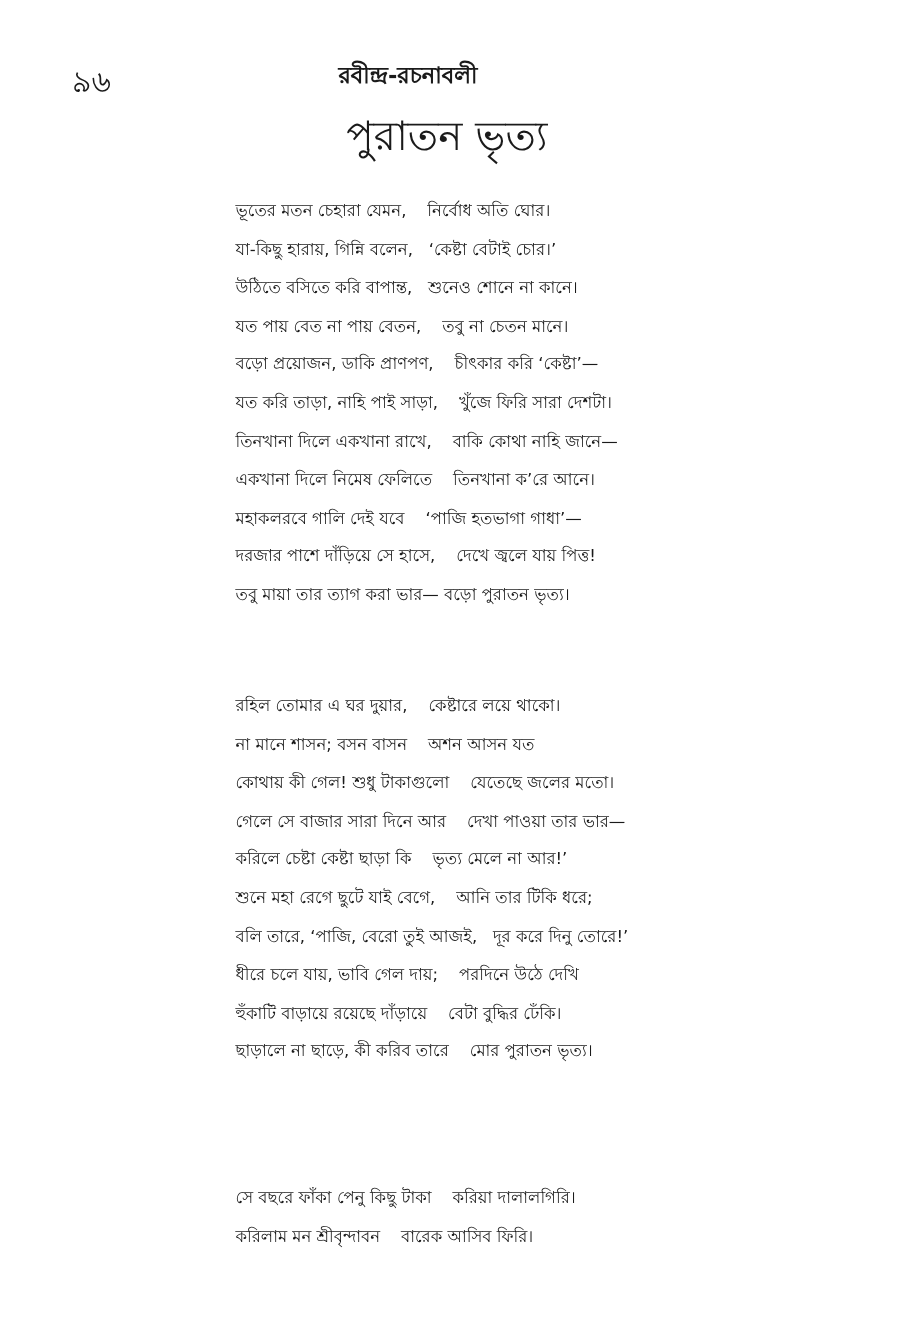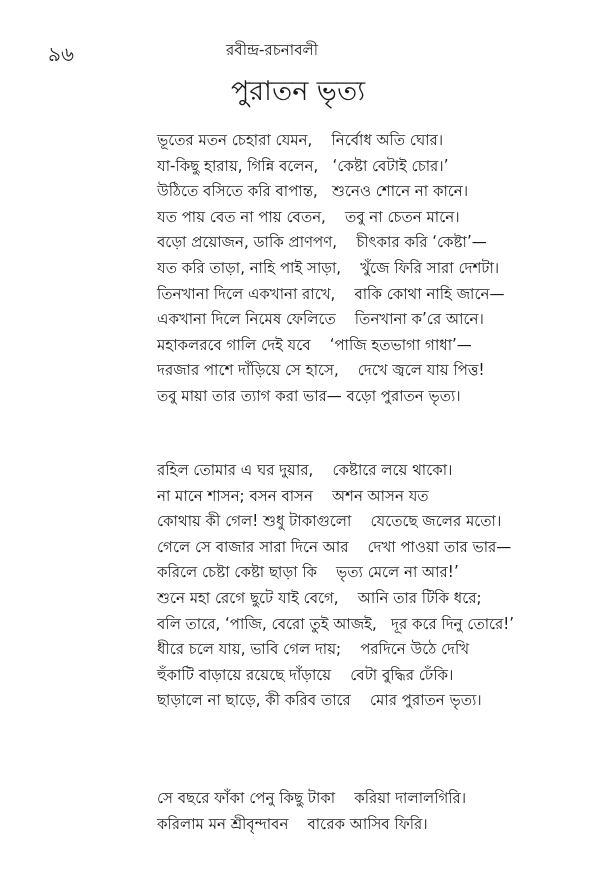--- a/index.html
+++ b/index.html
@@ -21,41 +21,42 @@
       top: 39px;
       font-size: 20px;
     }
     .running-head {
       position: absolute;
       left: 0;
       width: 544px;
       top: 38px;
       text-align: center;
       font-size: 15px;
+      font-weight: bold;
     }
     .poem-title {
       position: absolute;
       left: 0;
       width: 596px;
       top: 70px;
       text-align: center;
       font-size: 27px;
       font-weight: normal;
       margin: 0;
     }
     .stanza {
       position: absolute;
       left: 157px;
       margin: 0;
       padding: 0;
     }
     .line {
       height: 25.6px;
       line-height: 25.6px;
-      font-size: 15px;
+      font-size: 11px;
       white-space: pre;
     }
     .s1 { top: 128px; }
     .s2 { top: 458px; }
     .s3 { top: 786px; }
   </style>
 </head>
 <body>
 
 <div class="page-number">৯৬</div>

